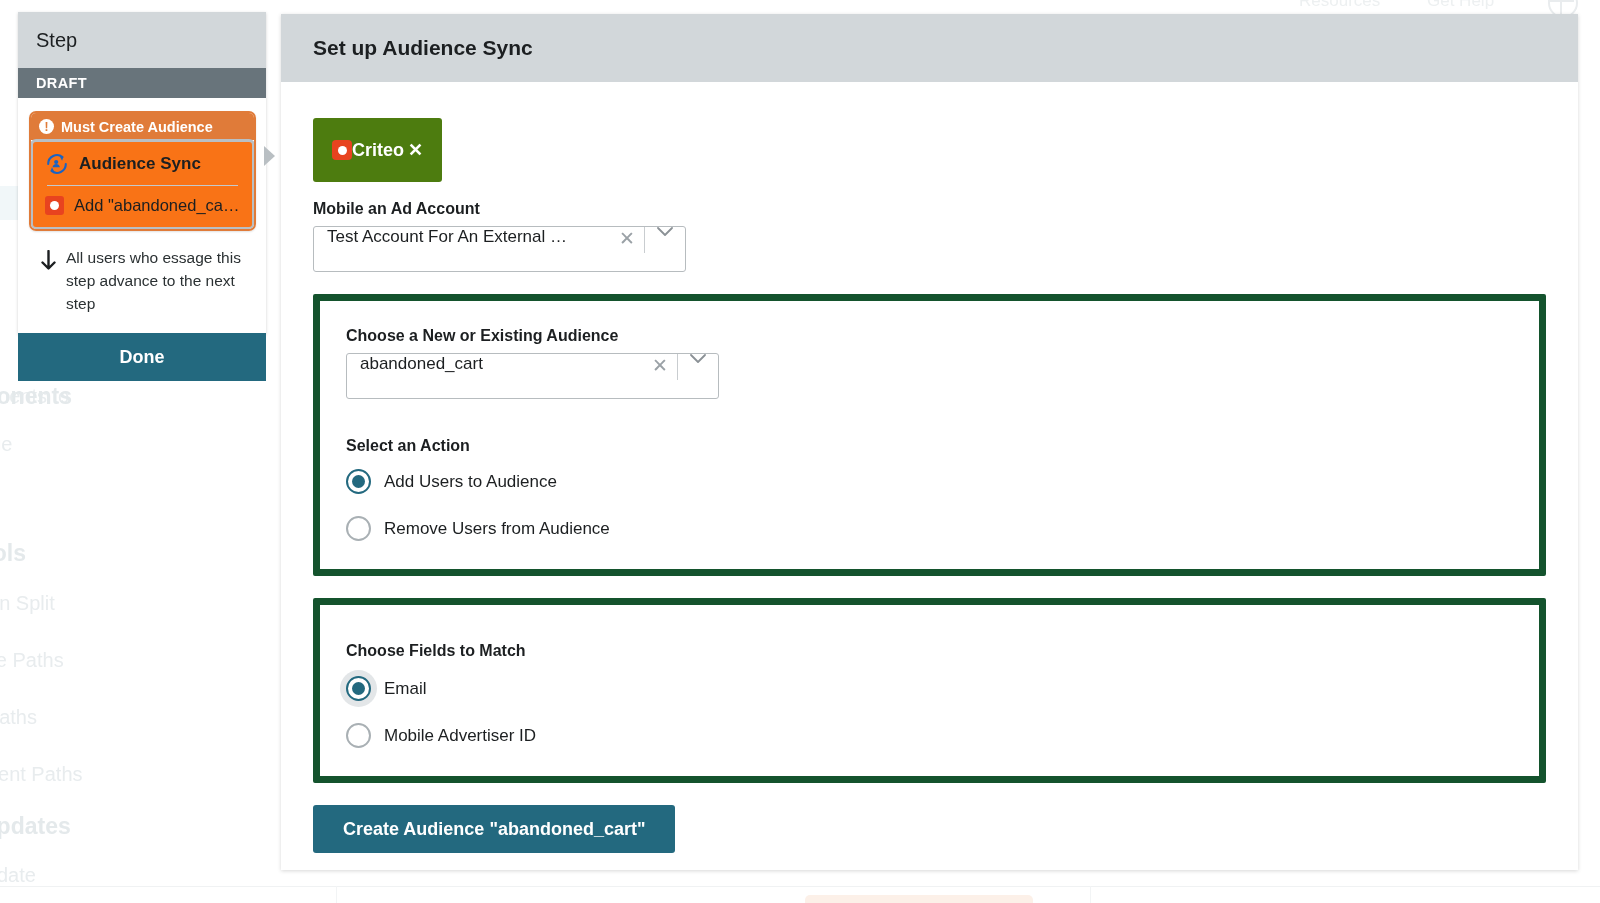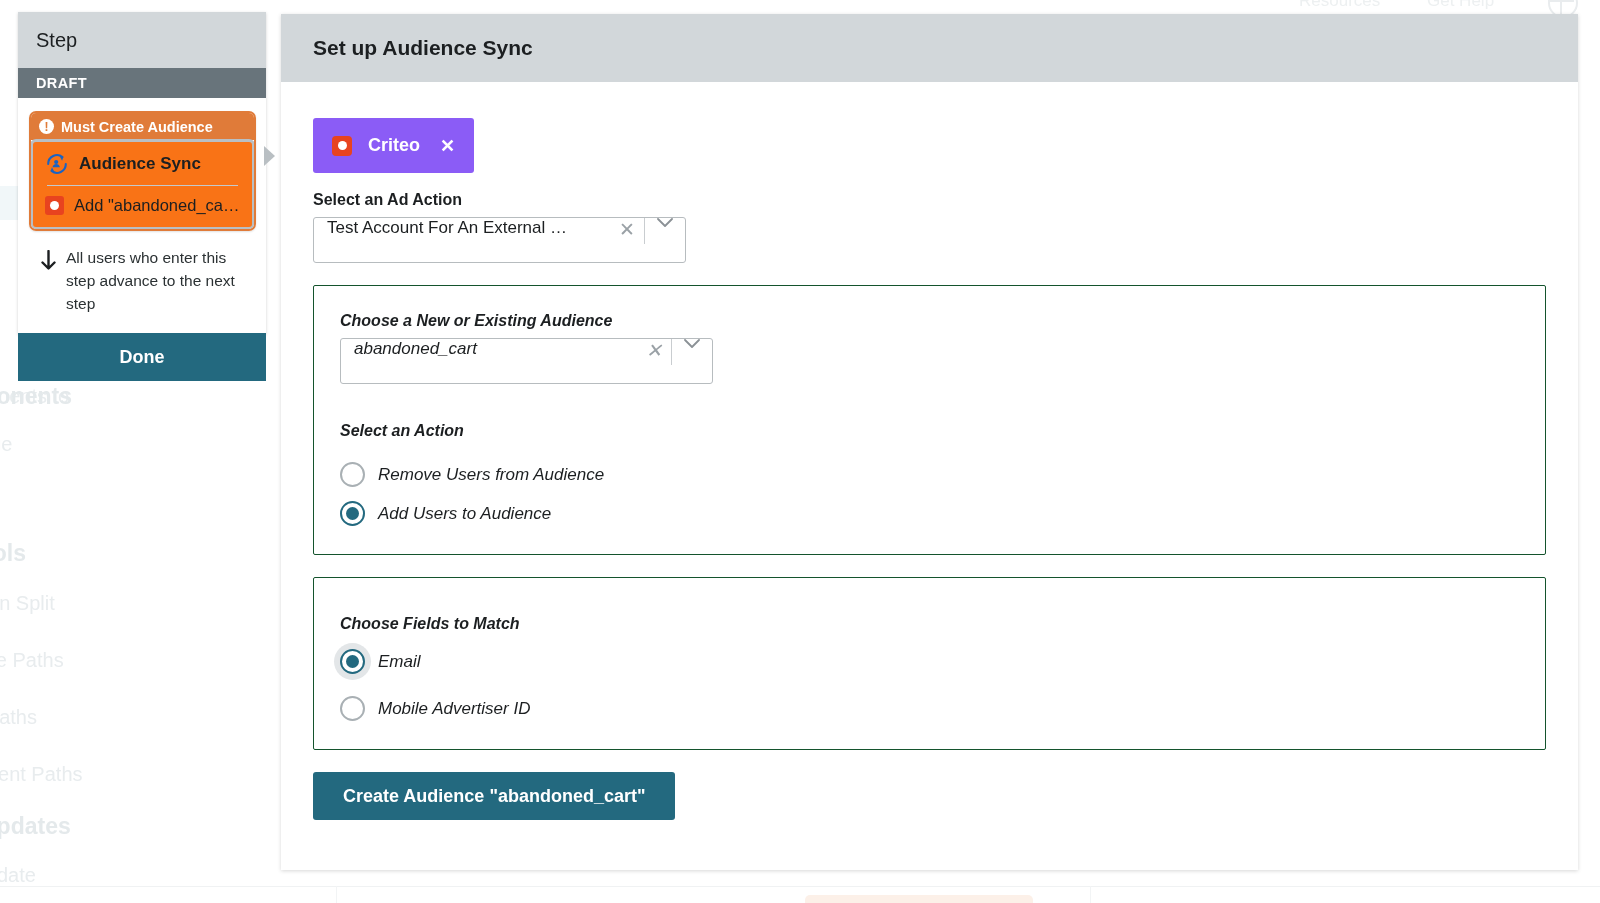--- a/index.html
+++ b/index.html
@@ -72,22 +72,22 @@
             display:flex;align-items:center;justify-content:center;cursor:pointer;}
 
   
   .modal{position:absolute;left:281px;top:14px;width:1297px;height:856px;z-index:6;
          background:#ffffff;box-shadow:0 1px 4px rgba(0,0,0,.16);}
   .modal-head{height:68px;background:#d2d7da;display:flex;align-items:center;padding:0 0 0 32px;}
   .modal-title{font-size:21px;font-weight:700;color:#1c1f21;}
   .modal-body{padding:36px 32px 0 32px;}
 
   .partner-row{display:flex;gap:11px;align-items:stretch;}
-  .chip-btn{background:#8b5cf6;border-radius:3px;height:55px;display:flex;align-items:center;
-            gap:16px;padding:0 19px;cursor:pointer;}
+  .chip-btn{background:#4d7c0f;border-radius:3px;height:64px;display:flex;align-items:center;
+            gap:0;padding:0 19px;cursor:pointer;}
   .chip-btn .chip-dot{width:20px;height:20px;border-radius:4px;background:#e8431f;
                       display:flex;align-items:center;justify-content:center;flex:none;}
   .chip-btn .chip-dot i{display:block;width:9px;height:9px;border-radius:50%;background:#ffffff;}
   .chip-label{font-size:18px;font-weight:700;color:#ffffff;}
   .chip-x{font-size:18px;font-weight:700;color:#ffffff;margin-left:4px;cursor:pointer;}
 
   .add-partner{background:#23697f;border-radius:3px;height:47px;display:flex;align-items:center;
                gap:13px;padding:0 21px;cursor:pointer;}
   .plus{width:19px;height:19px;position:relative;flex:none;}
   .plus:before{content:"";position:absolute;left:0;top:7px;width:19px;height:5px;background:#fff;}
@@ -101,21 +101,21 @@
 
   .select{height:44px;border:1px solid #b7bcbf;border-radius:3px;background:#fff;
           display:flex;align-items:flex-start;cursor:pointer;}
   .select .val{flex:1;padding-left:13px;font-size:17px;color:#1c1f21;white-space:nowrap;
                overflow:hidden;text-overflow:ellipsis;}
   .sel-x{width:34px;text-align:center;color:#9aa1a6;font-size:19px;cursor:pointer;}
   .sel-div{width:1px;height:26px;background:#c9cdd0;}
   .sel-caret{width:40px;display:flex;align-items:center;justify-content:center;cursor:pointer;}
   .sel-caret svg{display:block;}
 
-  .card{border:1px solid #14532d;border-radius:2px;margin-top:22px;padding:26px 26px 28px 26px;font-style:italic;}
+  .card{border:7px solid #14532d;border-radius:2px;margin-top:22px;padding:26px 26px 28px 26px;}
 
   .radio-row{display:flex;align-items:center;gap:13px;margin-top:14px;cursor:pointer;}
   .radio{width:25px;height:25px;border-radius:50%;border:2px solid #23697f;background:#fff;
          display:flex;align-items:center;justify-content:center;flex:none;box-sizing:border-box;}
   .radio i{display:block;width:13px;height:13px;border-radius:50%;background:#23697f;}
   .radio.off{border:2px solid #a9b0b4;}
   .radio-halo{flex:none;width:37px;height:37px;border-radius:50%;background:#e3e6e8;
               display:flex;align-items:center;justify-content:center;margin:-6px;}
   .radio-label{font-size:17px;color:#1c1f21;}
 
@@ -196,21 +196,21 @@
     </div>
     <div class="node-arrow"></div>
   </div>
 
   <div class="advance">
     <span class="down-arrow">
       <svg width="17" height="22" viewBox="0 0 17 22">
         <path d="M8.5 1v16M2.5 12.5l6 6 6-6" fill="none" stroke="#1c1f21" stroke-width="2.4" stroke-linecap="round" stroke-linejoin="round"></path>
       </svg>
     </span>
-    <span class="advance-text">All users who enter this step advance to the next step</span>
+    <span class="advance-text">All users who essage this step advance to the next step</span>
   </div>
 </div>
 
 <div class="done-btn">
   <span>Done</span>
 </div>
 
 <div class="modal">
   <div class="modal-head">
     <span class="modal-title">Set up Audience Sync</span>
@@ -221,21 +221,21 @@
     <div class="partner-row">
       <div class="chip-btn">
         <span class="chip-dot">
             <i></i>
           </span>
         <span class="chip-label">Criteo</span>
         <span class="chip-x">✕</span>
       </div>
     </div>
 
-    <div class="field-label">Select an Ad Action</div>
+    <div class="field-label">Mobile an Ad Account</div>
     <div class="select" style="width:371px;">
       <span class="val" title="Test Account For An External …">Test Account For An External …</span>
       <span class="sel-x">✕</span>
       <span class="sel-div"></span>
       <span class="sel-caret">
         <svg width="16" height="10" viewBox="0 0 16 10">
             <path d="M1 1l7 7 7-7" fill="none" stroke="#8b9196" stroke-width="1.8" stroke-linecap="round" stroke-linejoin="round"></path>
           </svg>
       </span>
     </div>
@@ -247,29 +247,29 @@
         <span class="sel-x">✕</span>
         <span class="sel-div"></span>
         <span class="sel-caret">
           <svg width="16" height="10" viewBox="0 0 16 10">
               <path d="M1 1l7 7 7-7" fill="none" stroke="#8b9196" stroke-width="1.8" stroke-linecap="round" stroke-linejoin="round"></path>
             </svg>
         </span>
       </div>
 
       <div class="field-label" style="margin-top:38px;">Select an Action</div>
-      <div class="radio-row" style="margin-top:22px;">
-        <span class="radio off"></span>
-        <span class="radio-label">Remove Users from Audience</span>
-      </div>
       <div class="radio-row">
         <span class="radio">
             <i></i>
           </span>
         <span class="radio-label">Add Users to Audience</span>
+      </div>
+      <div class="radio-row" style="margin-top:22px;">
+        <span class="radio off"></span>
+        <span class="radio-label">Remove Users from Audience</span>
       </div>
     </div>
 
     <div class="card">
       <div class="field-label" style="margin-top:11px;">Choose Fields to Match</div>
       <div class="radio-row" style="margin-top:16px;">
         <span class="radio-halo">
           <span class="radio">
               <i></i>
             </span>

